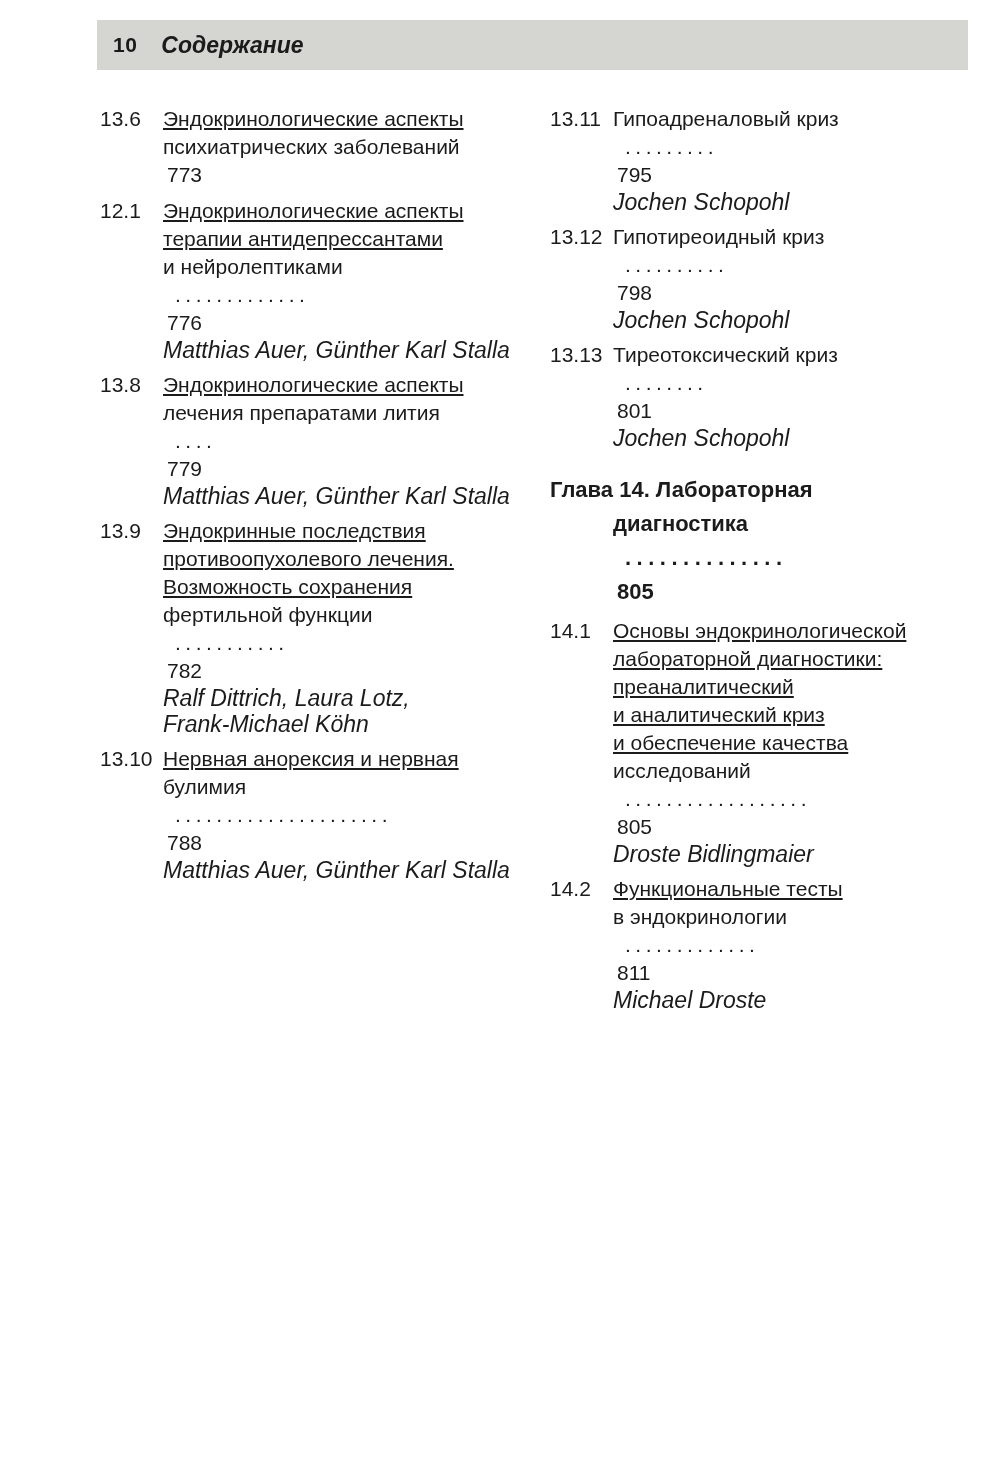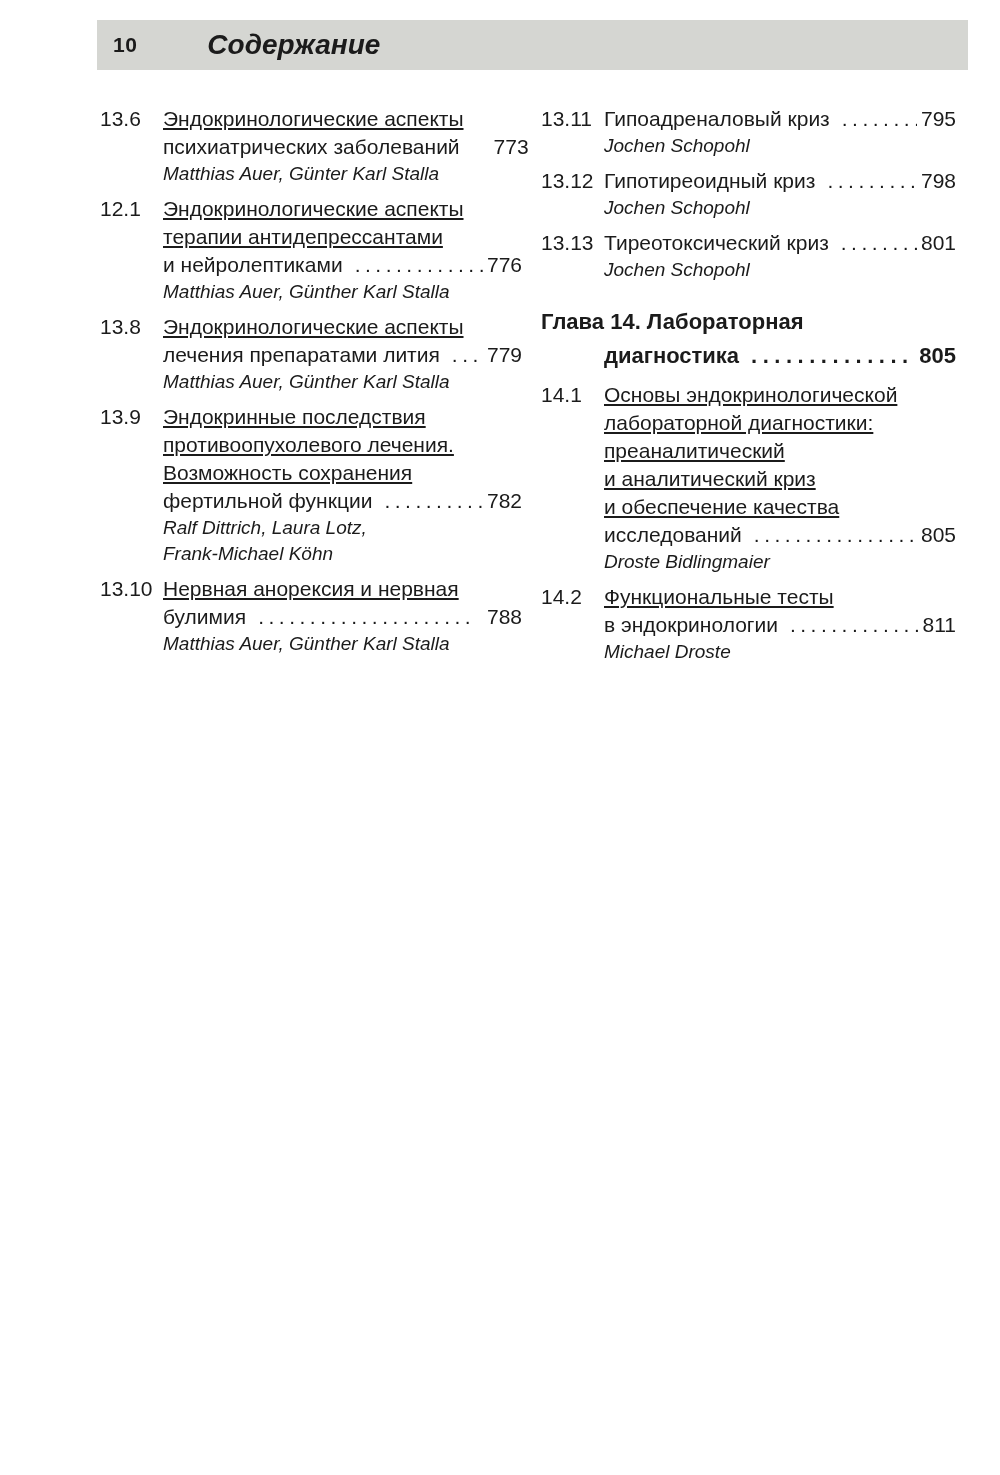--- a/index.html
+++ b/index.html
@@ -30,30 +30,30 @@
   }
   .header-num {
     font-weight: bold;
     font-size: 21px;
     margin-left: 16px;
     letter-spacing: 0.5px;
   }
   .header-title {
     font-weight: bold;
     font-style: italic;
-    font-size: 28px;
-    margin-left: 70px;
+    font-size: 23px;
+    margin-left: 24px;
   }
   
   .columns {
     position: absolute;
     left: 100px;
     top: 105px;
     display: flex;
-    gap: 19px;
+    gap: 28px;
   }
   .col { display: block; }
   .col-left  { width: 422px; }
   .col-right { width: 415px; }
 
   
   .entry {
     display: flex;
     margin-bottom: 8px;
   }
@@ -67,38 +67,39 @@
   .tline {
     font-size: 21px;
     line-height: 28px;
     text-decoration: underline;
   }
   .lastline {
     display: flex;
     align-items: baseline;
     font-size: 21px;
     line-height: 28px;
+    flex-direction: column;
   }
   .ll-text { white-space: nowrap; }
   .dots {
     flex: 1;
     min-width: 14px;
     overflow: hidden;
     white-space: nowrap;
     letter-spacing: 4.5px;
     padding-left: 12px;
     padding-right: 4px;
   }
   .pg {
     white-space: nowrap;
     padding-left: 4px;
   }
   .author {
     font-style: italic;
-    font-size: 19px;
+    font-size: 23px;
     line-height: 26px;
   }
   
   .chapter {
     font-weight: bold;
     margin-top: 22px;
     margin-bottom: 8px;
   }
   .chapter .chap-line1 {
     font-size: 22px;
@@ -139,21 +140,20 @@
     <div class="col col-left" id="col-left">
         <div class="entry">
           <div class="num">13.6</div>
           <div class="body">
             <div class="tline">Эндокринологические аспекты</div>
             <div class="lastline">
               <span class="ll-text">психиатрических заболеваний</span>
               <span class="dots"></span>
               <span class="pg">773</span>
             </div>
-            <div class="author">Matthias Auer, Günter Karl Stalla</div>
           </div>
         </div>
         <div class="entry">
           <div class="num">12.1</div>
           <div class="body">
             <div class="tline">Эндокринологические аспекты</div>
             <div class="tline">терапии антидепрессантами</div>
             <div class="lastline">
               <span class="ll-text">и нейролептиками</span>
               <span class="dots">.............</span>

